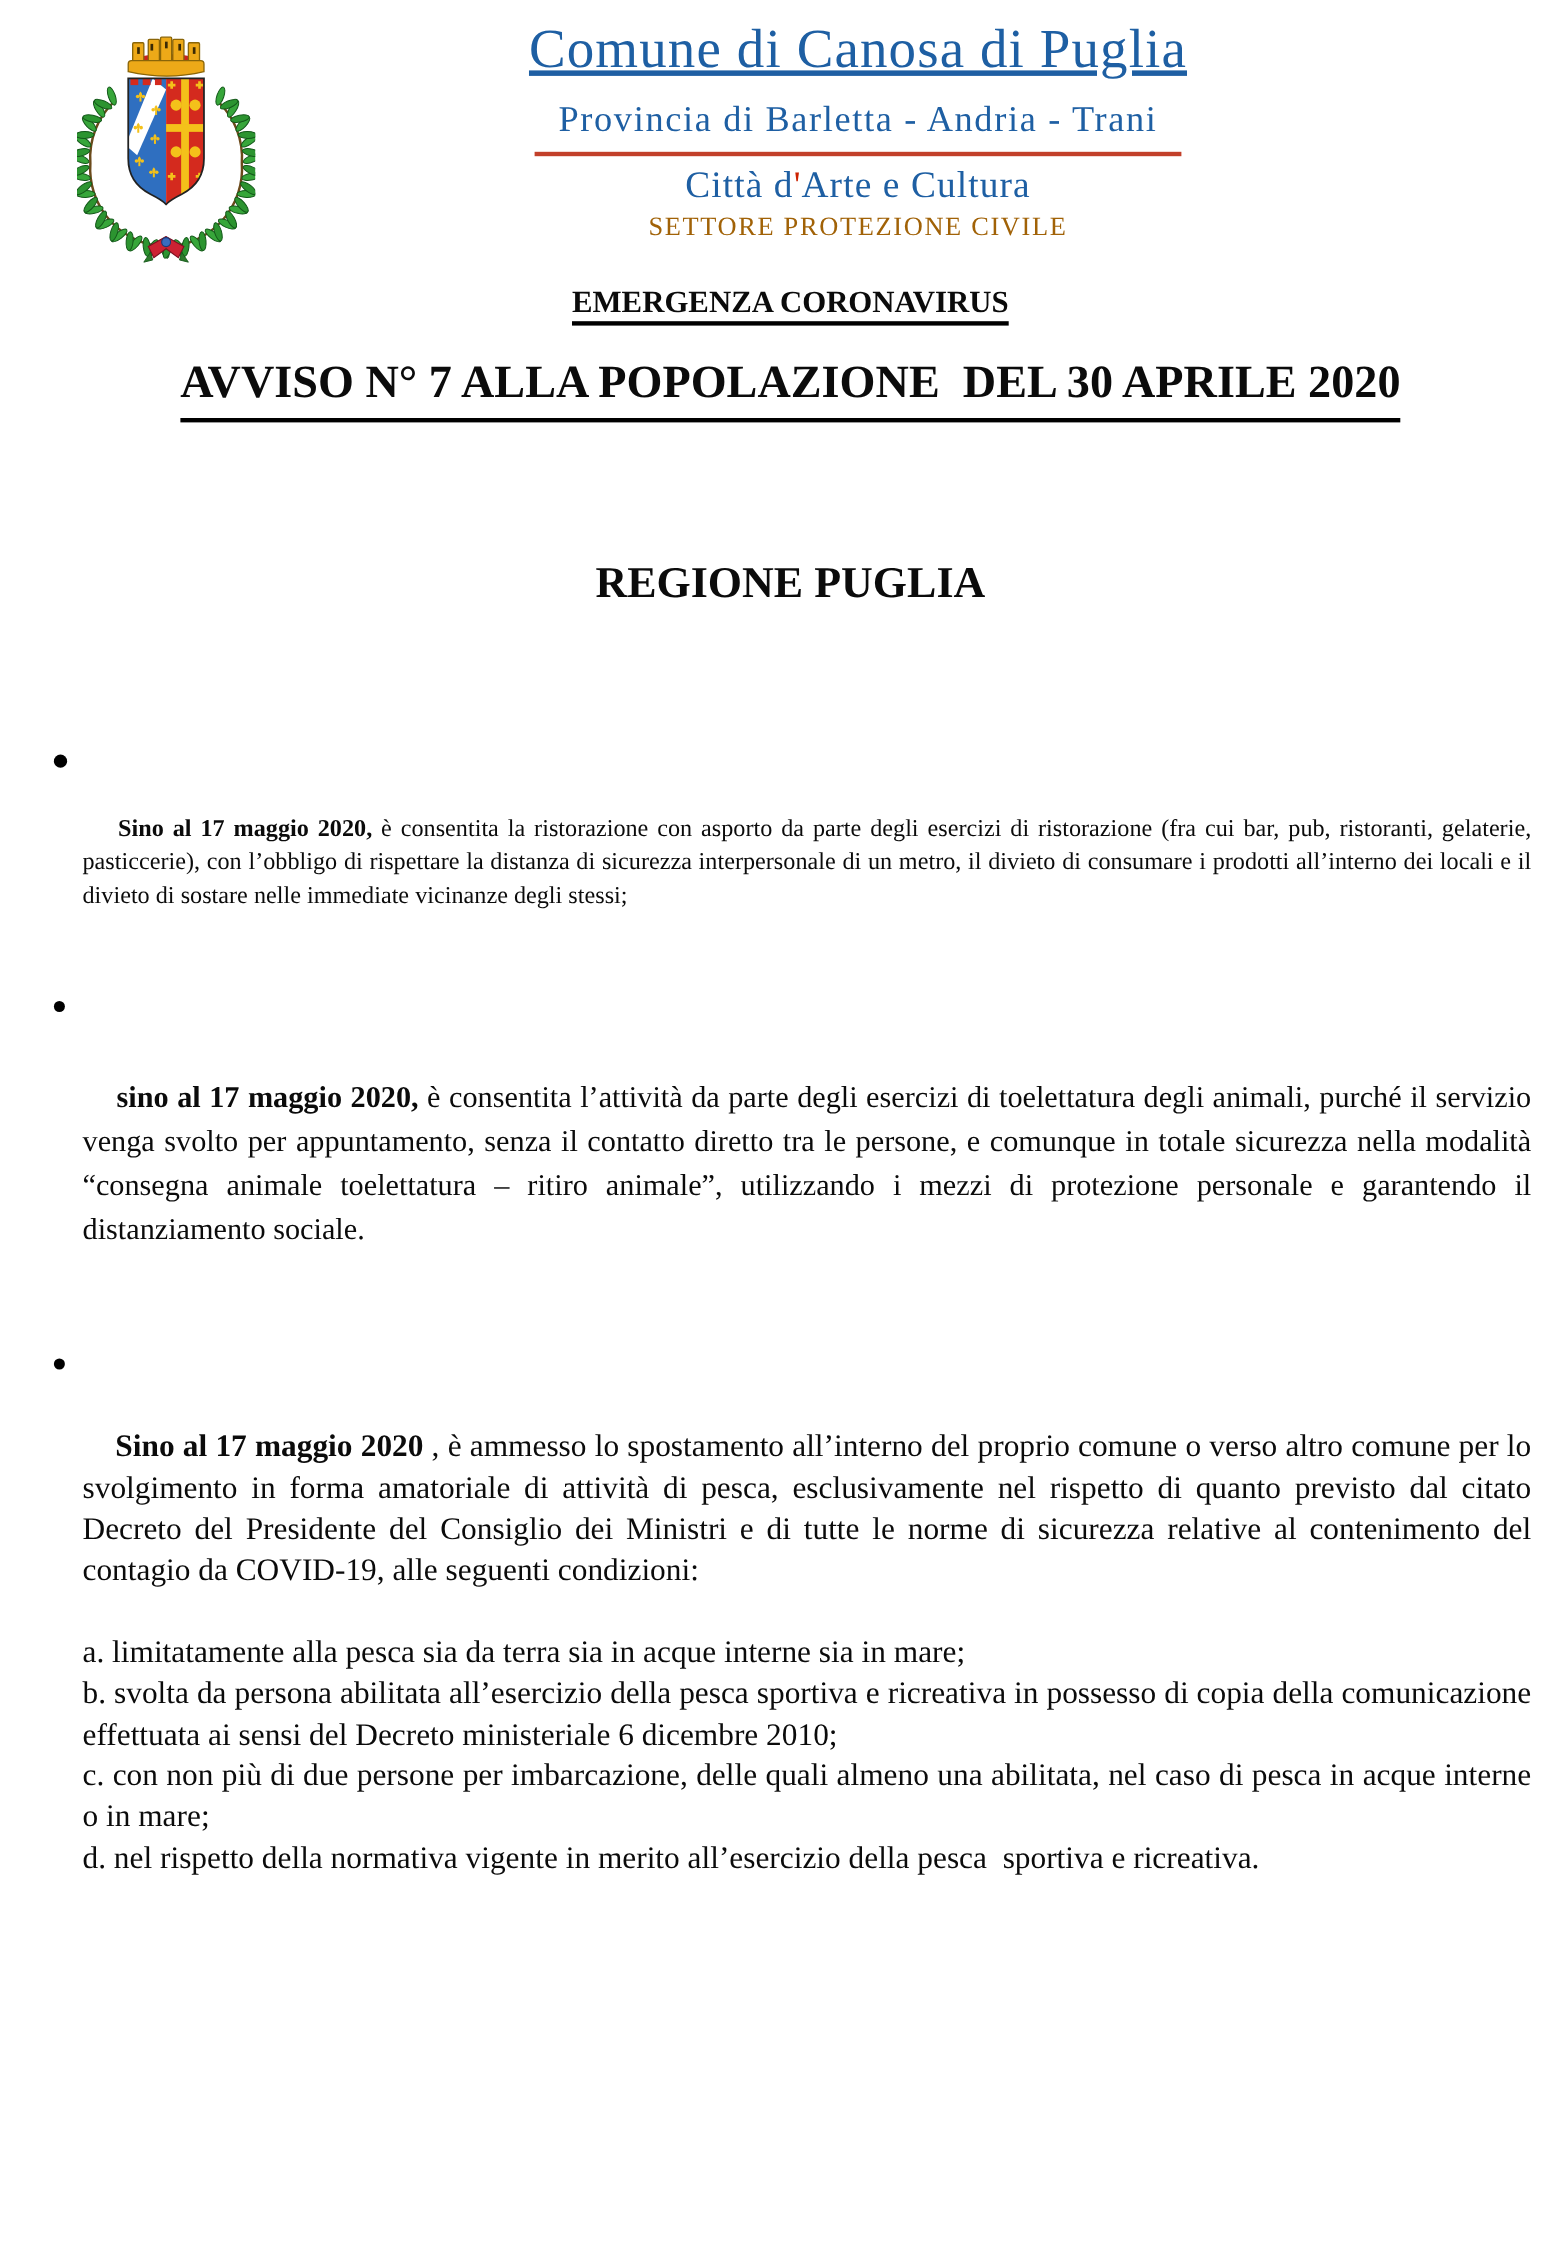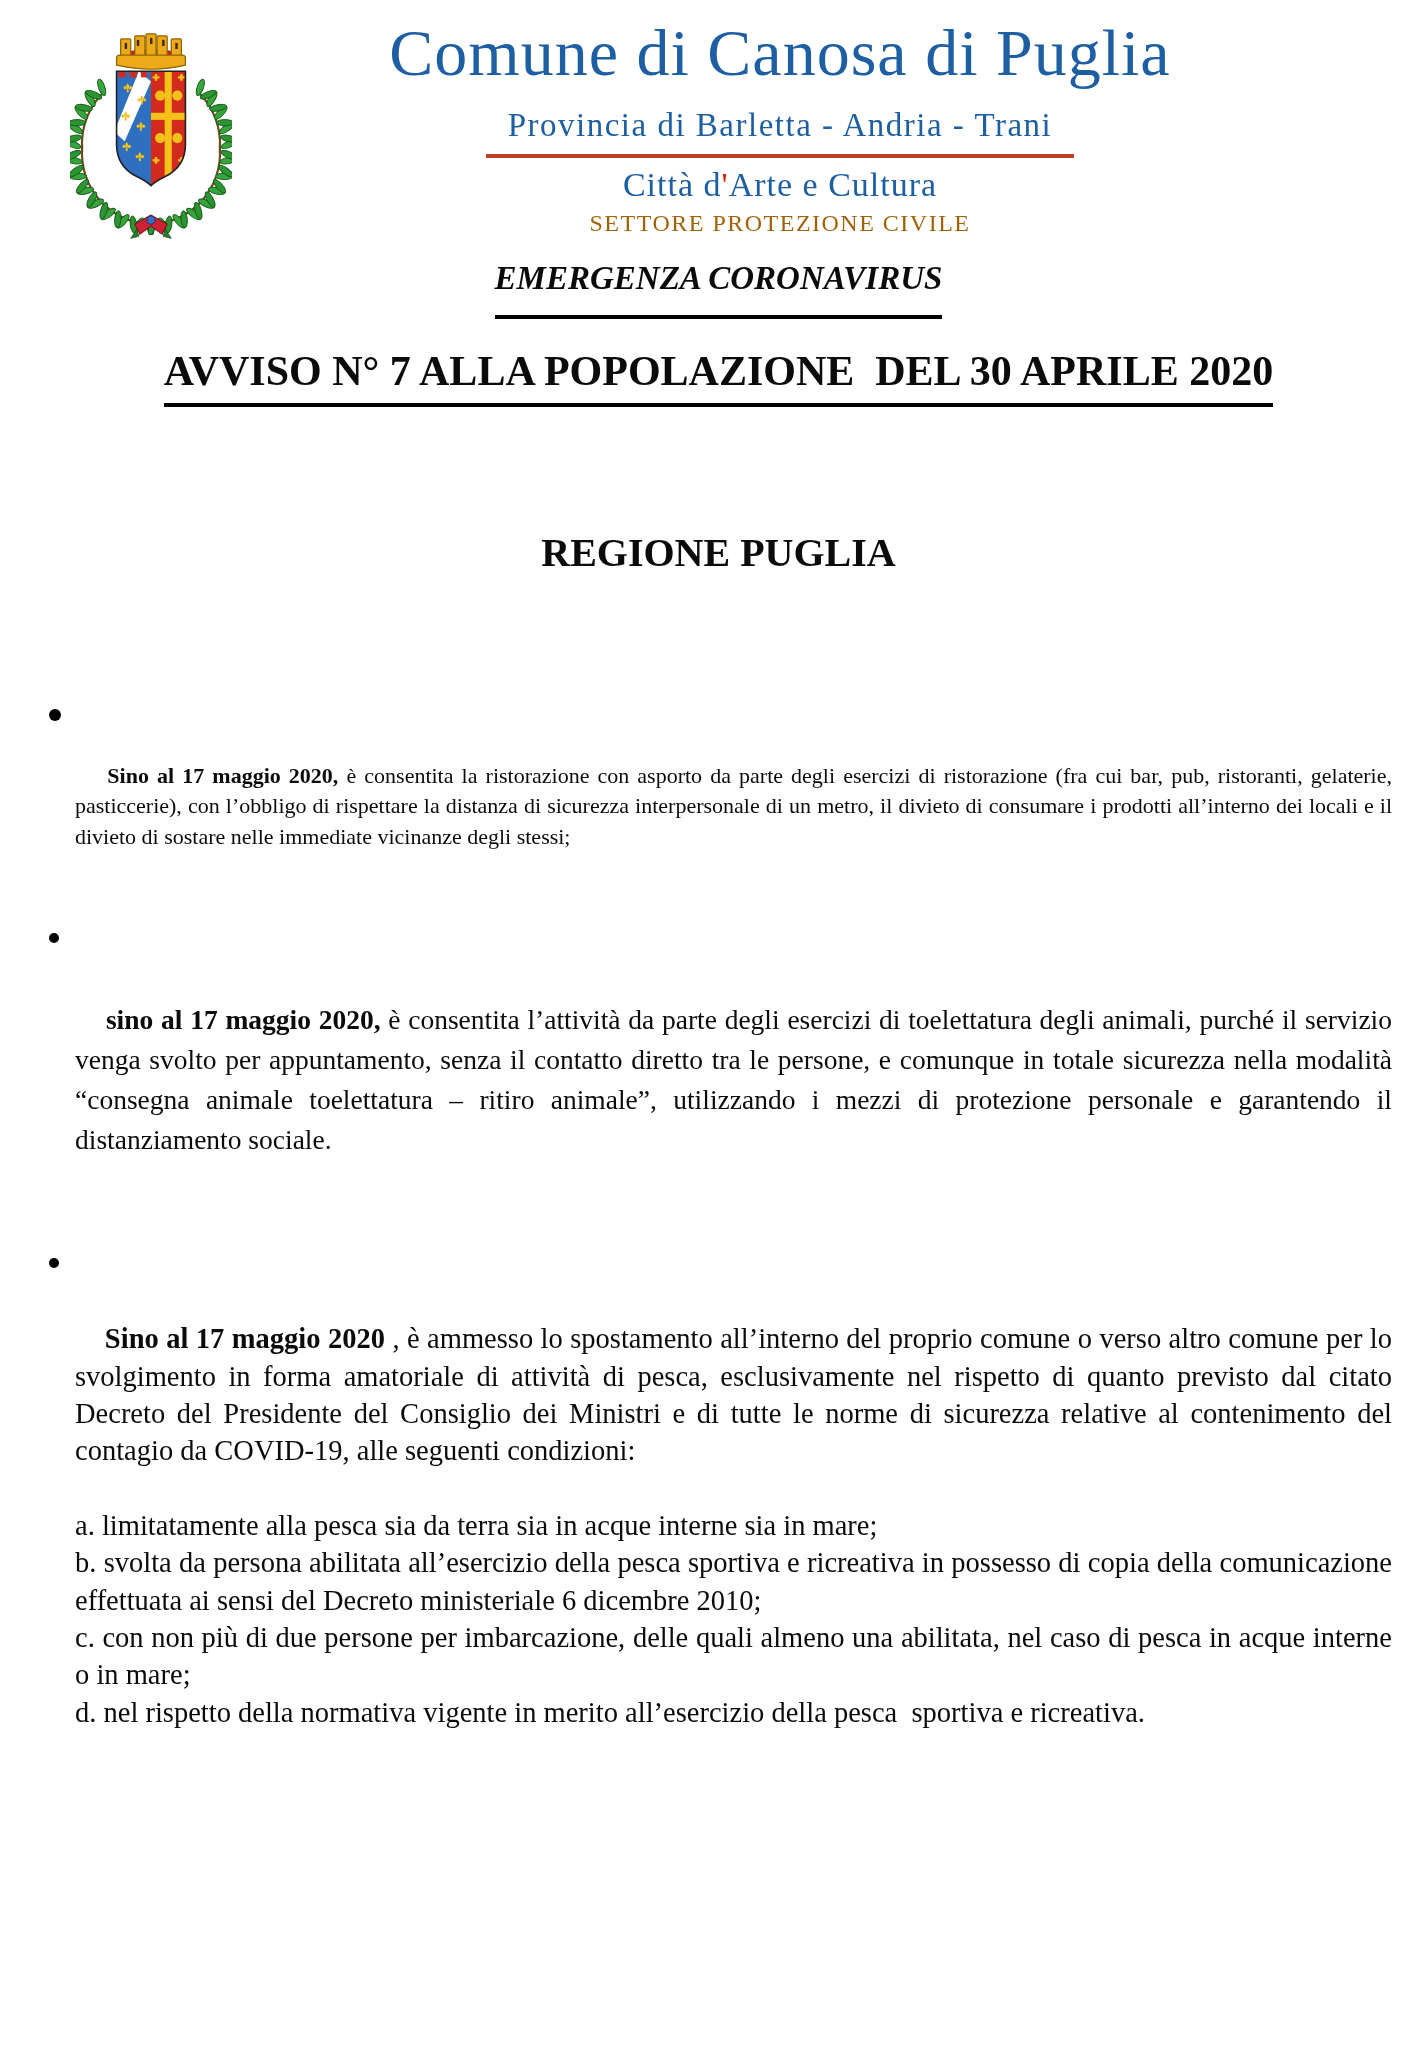--- a/index.html
+++ b/index.html
@@ -8,31 +8,31 @@
     width:1414px;height:2048px;
     margin:0 auto;
     background:#ffffff;
     overflow:hidden;
     font-family:"Liberation Serif", serif;
     color:#0b0b0b;
   }
   
   .crest{position:absolute;left:70px;top:18px;width:162px;height:224px;}
   .lh-text{position:absolute;left:250px;top:18px;width:1060px;text-align:center;}
-  .muni{font-size:66px;line-height:1.05;color:#1e5fa3;letter-spacing:1px;white-space:pre-wrap;}
+  .muni{font-size:50px;line-height:1.05;color:#1e5fa3;letter-spacing:1px;white-space:pre-wrap;text-decoration:underline;}
   .prov{font-size:33px;margin-top:20px;color:#1e5fa3;letter-spacing:1.5px;white-space:pre-wrap;}
   .redline{width:588px;height:4px;background:#c2402a;margin:10px auto 8px;}
   .city{font-size:34px;color:#1e5fa3;letter-spacing:1px;white-space:pre-wrap;}
   .city .apos{color:#cc2200;}
   .sector{font-size:24px;font-weight:normal;color:#a16207;margin-top:6px;letter-spacing:1.5px;white-space:pre-wrap;}
   
   .main{padding:260px 22px 0 45px;}
   .t-center{text-align:center;}
   .t1{margin-top:0;}
-  .t1 span{display:inline-block;font-weight:bold;font-size:33px;border-bottom:4px solid #000;padding-bottom:18px;white-space:pre-wrap;font-style:italic;}
+  .t1 span{display:inline-block;font-weight:bold;font-size:28px;border-bottom:4px solid #000;padding-bottom:0;white-space:pre-wrap;}
   .t2{margin-top:28px;}
   .t2 span{display:inline-block;font-weight:bold;font-size:42px;border-bottom:4px solid #000;padding-bottom:8px;white-space:pre-wrap;}
   .t3{margin-top:24px;font-weight:bold;font-size:40px;line-height:1.22;white-space:pre-wrap;}
   
   ul.bullets{list-style:none;margin:24px 0 0 0;padding:0;}
   ul.bullets li{
     position:relative;
     padding-left:30px;
     margin-bottom:6px;
     text-align:justify;

